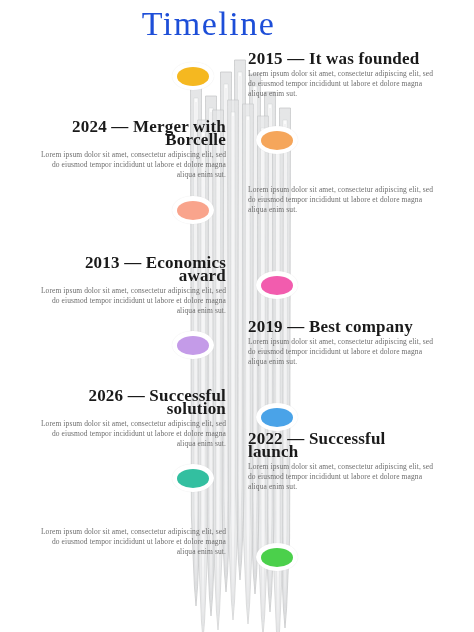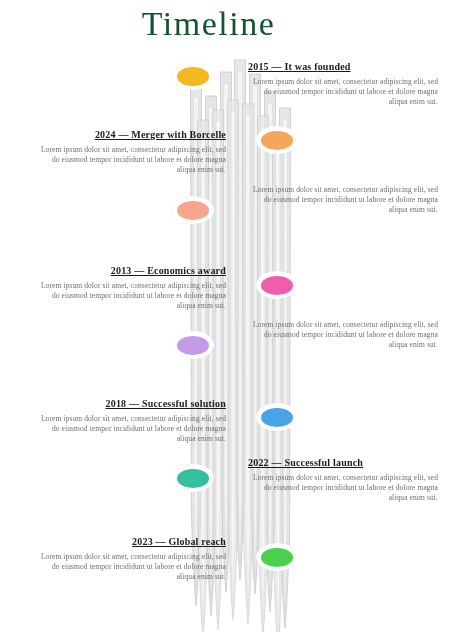--- a/index.html
+++ b/index.html
@@ -27,21 +27,21 @@
   .title {
     position: absolute;
     top: 4px;
     left: 0;
     width: 417px;
     text-align: center;
     font-family: "Liberation Serif", "DejaVu Serif", serif;
     font-size: 34px;
     font-weight: 400;
     letter-spacing: 1.5px;
-    color: #14532d;
+    color: #1d4ed8;
     line-height: 40px;
   }
 
   
   .strand-layer {
     position: absolute;
     left: 0;
     top: 0;
     width: 474px;
     height: 632px;
@@ -54,37 +54,35 @@
     width: 190px;
   }
   .entry.left {
     text-align: right;
   }
   .entry.right {
     text-align: left;
   }
   .entry-heading {
     font-family: "Liberation Serif", "DejaVu Serif", serif;
-    font-size: 10px;
+    font-size: 17px;
     font-weight: bold;
     color: #1a1a1a;
-    margin: 8px 0 4px 0;
+    margin: 0 0 4px 0;
     line-height: 13px;
     letter-spacing: 0.2px;
-    text-decoration: underline;
   }
   .entry-body {
     font-family: "Liberation Serif", "DejaVu Serif", serif;
     font-size: 7.5px;
     font-weight: normal;
     color: #6d6d6d;
     margin: 0;
     line-height: 10px;
     letter-spacing: 0.1px;
-    text-align: right;
   }
 
   
   .marker {
     position: absolute;
     width: 42px;
     height: 28px;
     border-radius: 50%;
     background: #ffffff;
     box-shadow: 0 0 1px rgba(0,0,0,0.10);
@@ -161,43 +159,43 @@
 
   <div class="entry left" style="left:36px; top:256px;">
     <p class="entry-heading">2013 — Economics award</p>
     <p class="entry-body">Lorem ipsum dolor sit amet, consectetur adipiscing elit, sed do eiusmod tempor incididunt ut labore et dolore magna aliqua enim sut.</p>
   </div>
   <div class="marker" style="left:172px; top:331px;">
     <span class="marker-dot" style="background:#c49be8"></span>
   </div>
 
   <div class="entry right" style="left:248px; top:320px;">
+    <p class="entry-heading">2019 — Best company</p>
     <p class="entry-body">Lorem ipsum dolor sit amet, consectetur adipiscing elit, sed do eiusmod tempor incididunt ut labore et dolore magna aliqua enim sut.</p>
   </div>
   <div class="marker" style="left:256px; top:271px;">
     <span class="marker-dot" style="background:#f25cae"></span>
   </div>
 
   <div class="entry left" style="left:36px; top:389px;">
-    <p class="entry-heading">2018 — Successful solution</p>
+    <p class="entry-heading">2026 — Successful solution</p>
     <p class="entry-body">Lorem ipsum dolor sit amet, consectetur adipiscing elit, sed do eiusmod tempor incididunt ut labore et dolore magna aliqua enim sut.</p>
   </div>
   <div class="marker" style="left:172px; top:464px;">
     <span class="marker-dot" style="background:#33bfa0"></span>
   </div>
 
-  <div class="entry right" style="left:248px; top:448px;">
+  <div class="entry right" style="left:248px; top:432px;">
     <p class="entry-heading">2022 — Successful launch</p>
     <p class="entry-body">Lorem ipsum dolor sit amet, consectetur adipiscing elit, sed do eiusmod tempor incididunt ut labore et dolore magna aliqua enim sut.</p>
   </div>
   <div class="marker" style="left:256px; top:403px;">
     <span class="marker-dot" style="background:#4aa3e8"></span>
   </div>
 
   <div class="entry left" style="left:36px; top:527px;">
-    <p class="entry-heading">2023 — Global reach</p>
     <p class="entry-body">Lorem ipsum dolor sit amet, consectetur adipiscing elit, sed do eiusmod tempor incididunt ut labore et dolore magna aliqua enim sut.</p>
   </div>
   <div class="marker" style="left:256px; top:543px;">
     <span class="marker-dot" style="background:#4bd04b"></span>
   </div>
 
 </div>
 
 </body></html>

